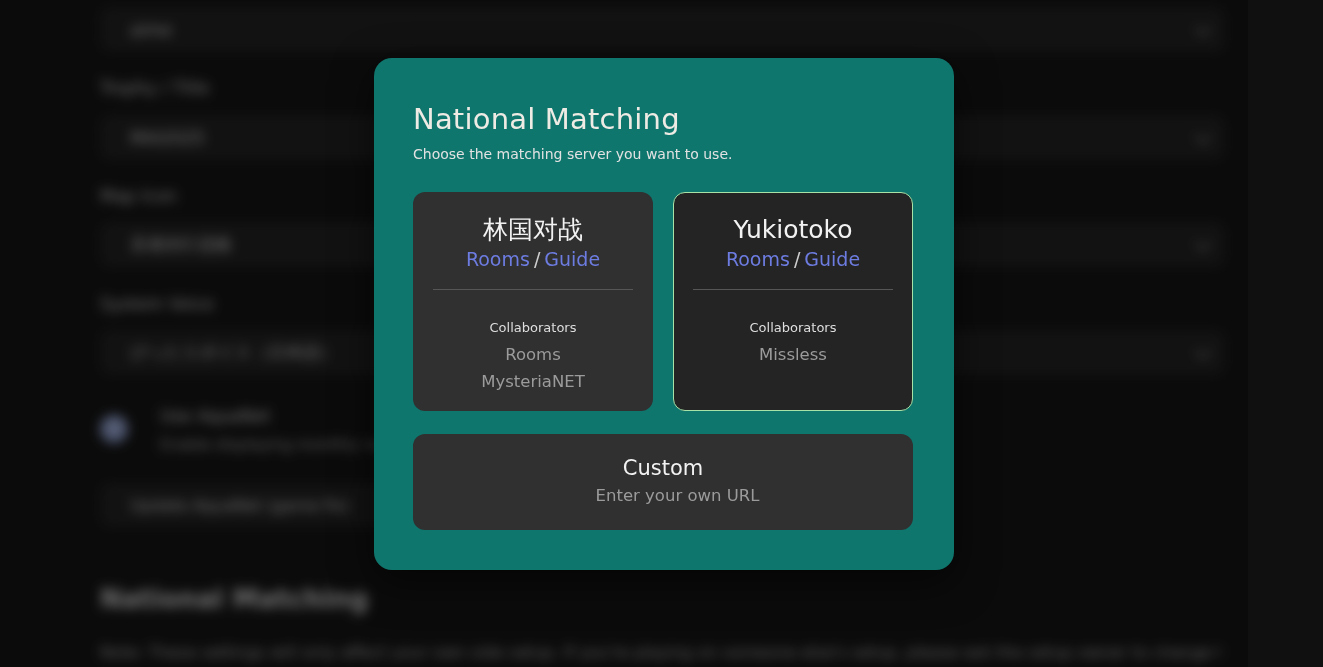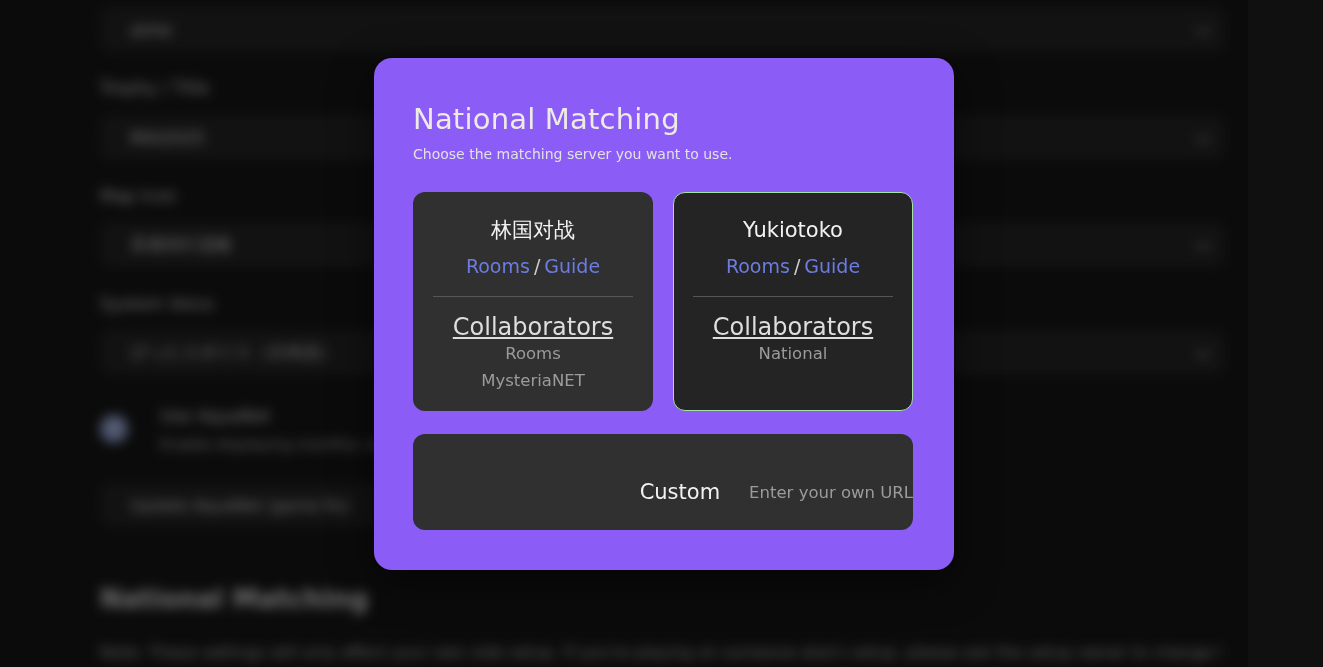--- a/index.html
+++ b/index.html
@@ -32,41 +32,41 @@
   .bg-button .lbl { font-size:16px; color:#d0d0d0; white-space:nowrap; }
 
   .bg-heading { position:absolute; left:100px; top:584px; font-size:26px; font-weight:bold; color:#d6d6d6; white-space:nowrap; }
   .bg-note { position:absolute; left:100px; top:643px; width:1120px; font-size:16px; color:#b3b3b3;
              white-space:nowrap; overflow:hidden; }
 
   .dim-overlay { position:absolute; inset:0; background:rgba(6,6,6,.30); }
 
   
   .modal { position:absolute; left:374px; top:58px; width:580px; height:512px;
-           background:#8b5cf6; border-radius:18px; box-shadow:0 12px 40px rgba(0,0,0,.55); }
+           background:#0f766e; border-radius:18px; box-shadow:0 12px 40px rgba(0,0,0,.55); }
   .modal-title { position:absolute; left:39px; top:44px; font-size:29px; font-weight:500;
                  color:#eeebe4; letter-spacing:.2px; white-space:nowrap; }
   .modal-subtitle { position:absolute; left:39px; top:88px; font-size:14px; color:#e2e2e2; white-space:nowrap; }
 
   .cards { position:absolute; left:39px; top:134px; display:flex; gap:20px; }
   .server-card { width:240px; height:219px; background:#303030; border-radius:12px;
                  display:flex; flex-direction:column; align-items:center; padding-top:24px;
                  cursor:pointer; }
   .server-card.selected { background:#242424; border:1.5px solid #a7e2a7; padding-top:22.5px;text-align:right; }
-  .server-name { font-size:21px; line-height:28px; color:#f2f2f2; }
-  .server-links { font-size:19px; line-height:26px; margin-top:9px; }
+  .server-name { font-size:25px; line-height:28px; color:#f2f2f2; }
+  .server-links { font-size:19px; line-height:26px; margin-top:2px; }
   .server-links a { color:#6d7ce1; text-decoration:none; cursor:pointer; }
   .server-links .sep { color:#cfcfcf; padding:0 4px; }
   .card-divider { width:200px; height:1px; background:#565656; margin-top:17px; }
-  .collab-label { font-size:24px; line-height:26px; color:#dedede; margin-top:17px;text-decoration:underline; }
+  .collab-label { font-size:13px; line-height:26px; color:#dedede; margin-top:25px; }
   .collab-name { font-size:16.5px; line-height:27px; color:#9b9b9b; }
 
   .custom-card { position:absolute; left:39px; top:376px; width:500px; height:96px;
-                 background:#303030; border-radius:12px; display:flex; flex-direction:row;
-                 align-items:center; padding-top:20px; cursor:pointer;justify-content:flex-end; }
+                 background:#303030; border-radius:12px; display:flex; flex-direction:column;
+                 align-items:center; padding-top:20px; cursor:pointer; }
   .custom-title { font-size:21px; line-height:28px; color:#f2f2f2; }
   .custom-sub { font-size:16.5px; line-height:24px; color:#9b9b9b; margin-top:2px;margin-left:29px; }
 </style>
 </head>
 <body>
 
 <div class="stage">
 
   <div class="right-gutter"></div>
 
@@ -126,21 +126,21 @@
         <div class="collab-name">MysteriaNET</div>
       </div>
 
       <div class="server-card selected">
         <div class="server-name">Yukiotoko</div>
         <div class="server-links">
           <a>Rooms</a><span class="sep">/</span><a>Guide</a>
         </div>
         <div class="card-divider"></div>
         <div class="collab-label">Collaborators</div>
-        <div class="collab-name">National</div>
+        <div class="collab-name">Missless</div>
       </div>
 
     </div>
 
     <div class="custom-card">
       <div class="custom-title">Custom</div>
       <div class="custom-sub">Enter your own URL</div>
     </div>
   </div>
 

